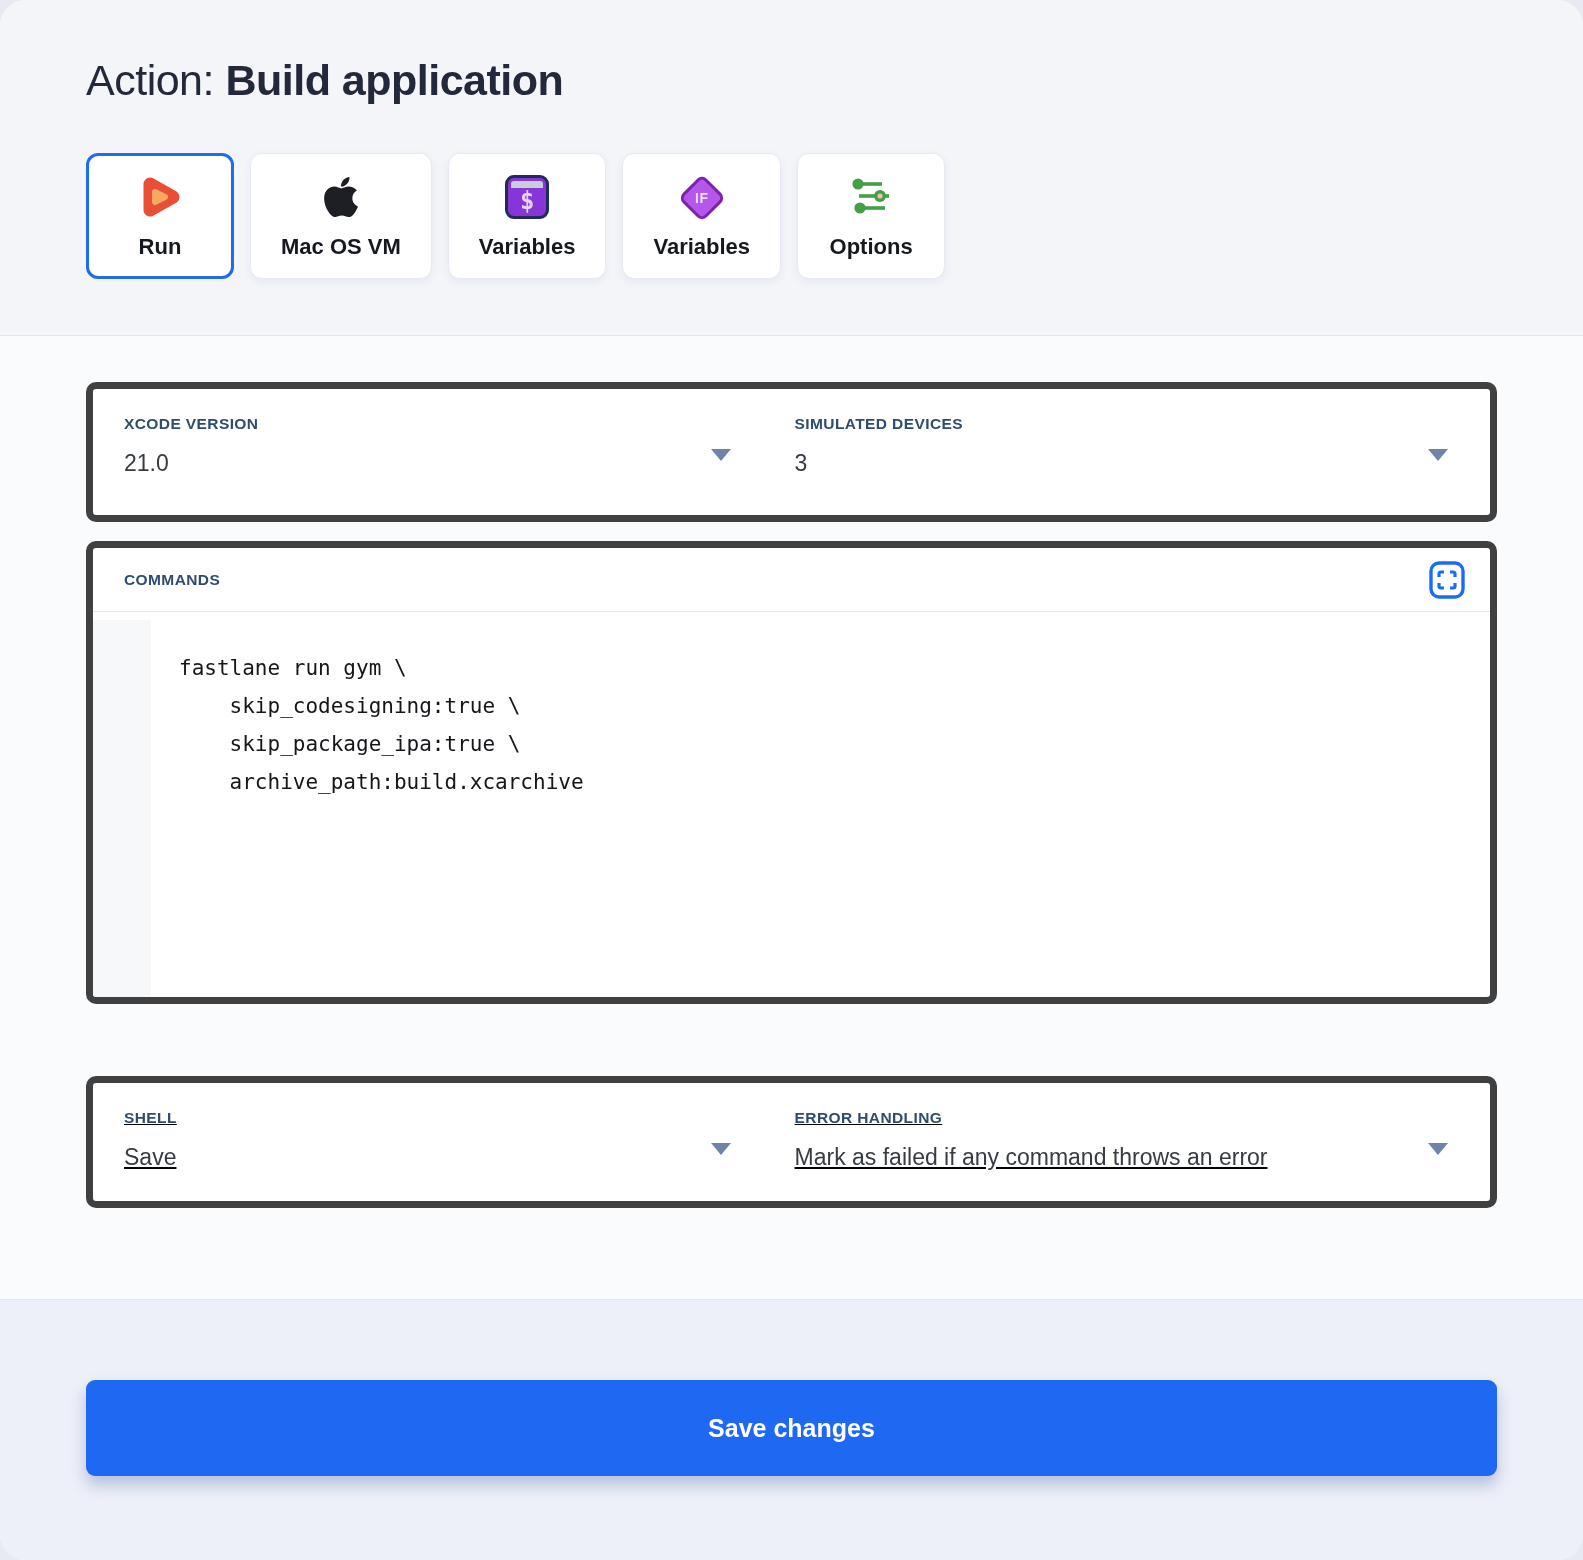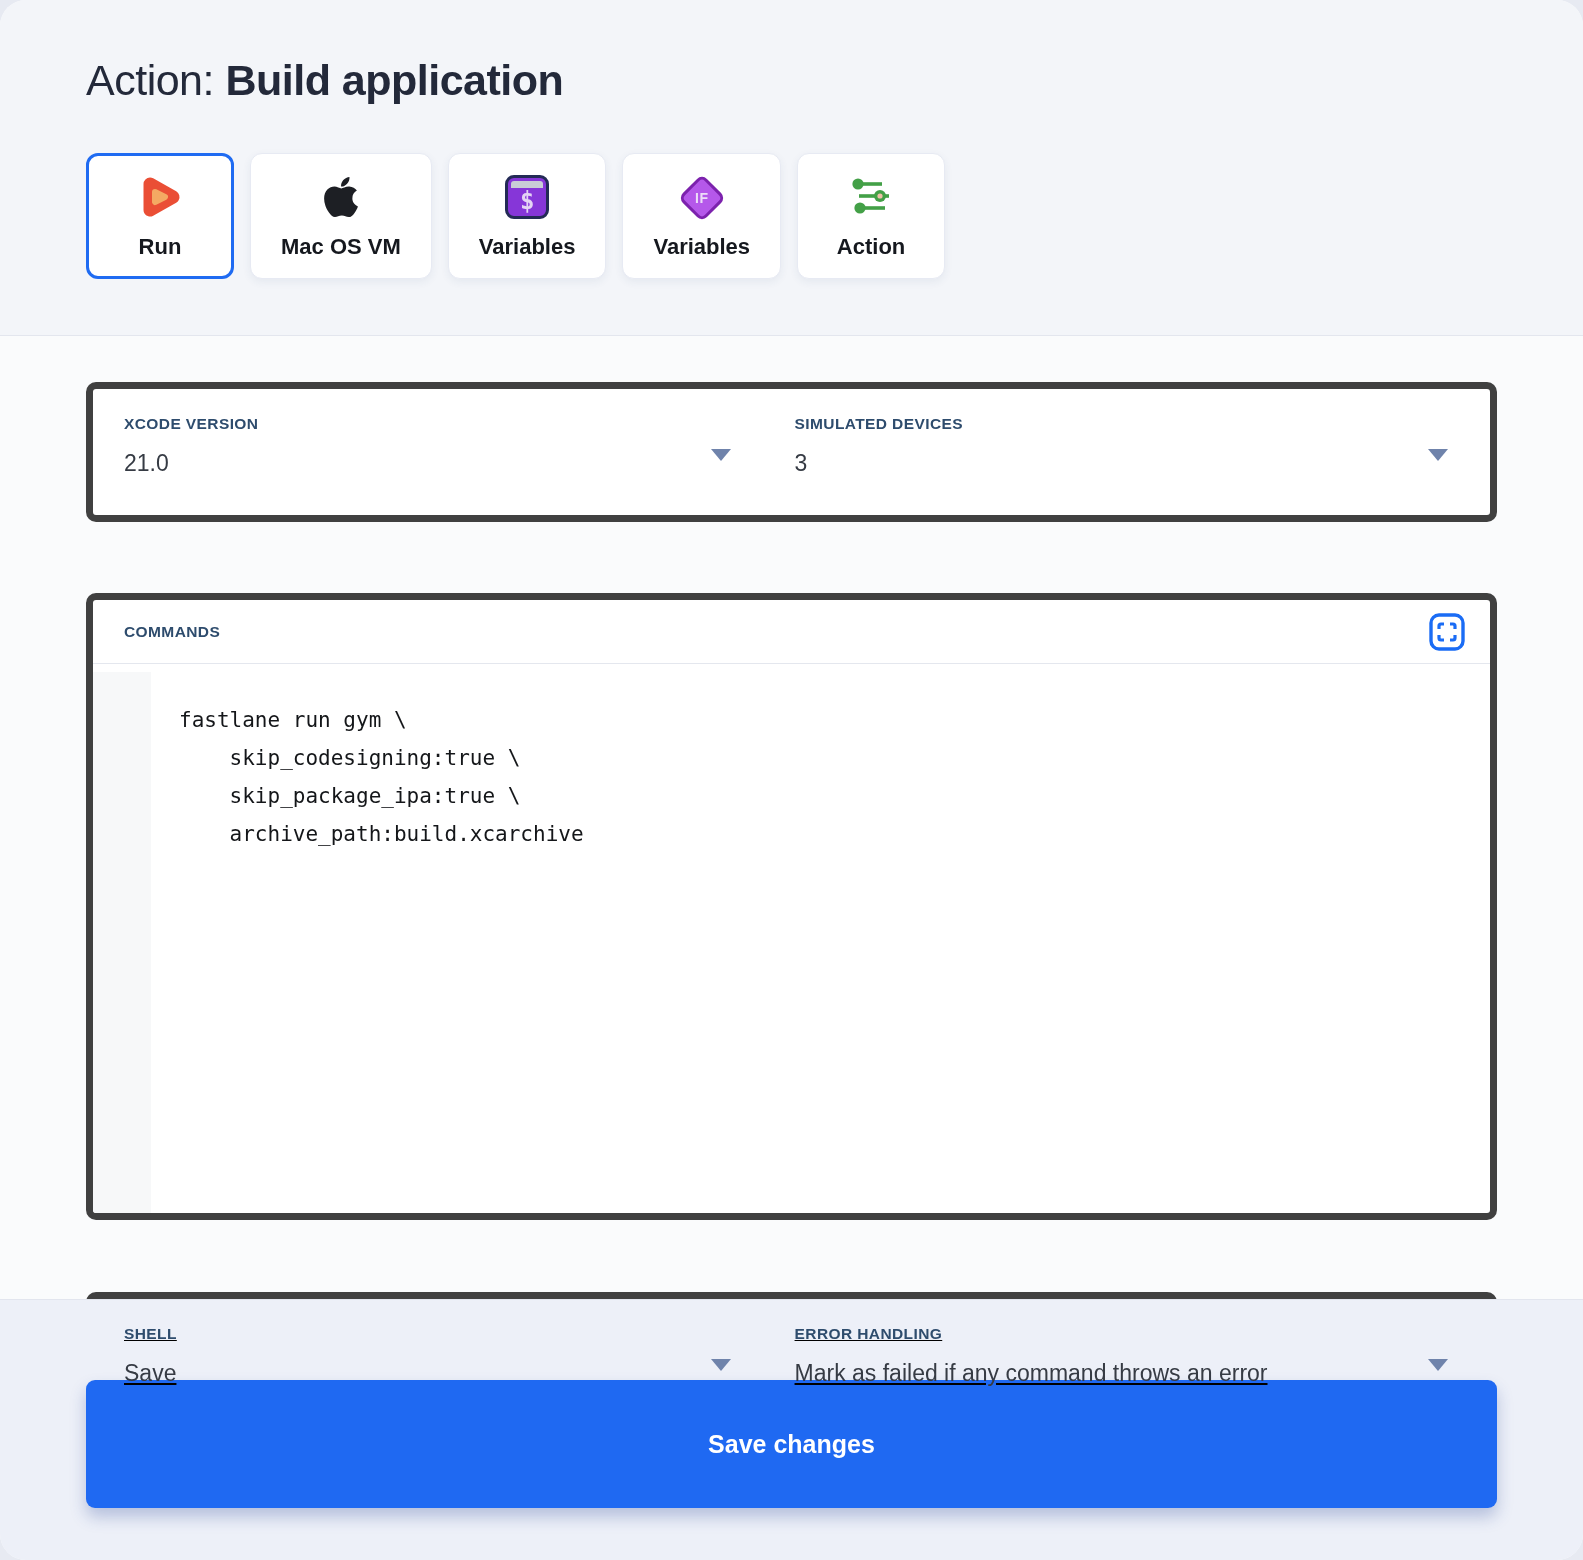--- a/index.html
+++ b/index.html
@@ -62,41 +62,41 @@
   .dd-arrow{
     position:absolute; right:40px; top:60px;
     width:0; height:0;
     border-left:10px solid transparent; border-right:10px solid transparent;
     border-top:12px solid #6f83ab;
   }
   .select-cell.right{ padding-left:16px; }
   .select-cell.right .dd-arrow{ right:42px; }
 
   
-  .card-commands{ margin-top:71px; height:627px; display:flex; flex-direction:column; overflow:hidden; }
+  .card-commands{ margin-top:19px; height:463px; display:flex; flex-direction:column; overflow:hidden; }
   .commands-header{
     height:64px; flex:0 0 64px; display:flex; align-items:center; justify-content:space-between;
     padding:0 24px 0 31px; border-bottom:1px solid #e4e7ee;
   }
   .expand-btn{ width:38px; height:38px; cursor:pointer; display:flex; }
   .commands-body{ flex:1; display:flex; }
   .code-gutter{ width:58px; background:#f7f8f9; }
   .code-area{
     flex:1; padding:29px 20px 20px 28px;
     font-family:"DejaVu Sans Mono","Liberation Mono", monospace;
     font-size:21px; line-height:38px; color:#141619; white-space:pre;
   }
 
   
   .card-shell{ margin-top:72px; height:132px;text-decoration:underline; }
 
   
   .footer-band{ flex:1; background:#edf0f8; border-top:1px solid #e2e5ee; padding:80px 86px 0; }
   .save-btn{
-    width:100%; height:128px; background:#1f69f2; border:none; border-radius:9px;
+    width:100%; height:96px; background:#1f69f2; border:none; border-radius:9px;
     color:#ffffff; font-family:"Liberation Sans", sans-serif; font-size:25px; font-weight:700;
     cursor:pointer; box-shadow:0 9px 16px rgba(40,70,150,0.28);
   }
 </style>
 </head>
 <body>
 
 <div class="window">
 
   <div class="header-band">
@@ -149,21 +149,21 @@
           <svg width="44" height="44" viewBox="0 0 44 44">
             <line x1="9" y1="9" x2="33" y2="9" stroke="#43a047" stroke-width="3.6"></line>
             <circle cx="9" cy="9" r="5.6" fill="#43a047"></circle>
             <line x1="10" y1="21" x2="40" y2="21" stroke="#43a047" stroke-width="3.6"></line>
             <circle cx="31" cy="21" r="6" fill="#43a047"></circle>
             <circle cx="31" cy="21" r="2.6" fill="#f0c0a8"></circle>
             <line x1="10" y1="33" x2="36" y2="33" stroke="#43a047" stroke-width="3.6"></line>
             <circle cx="11" cy="33" r="5.6" fill="#43a047"></circle>
           </svg>
         </span>
-        <span class="tab-label">Action</span>
+        <span class="tab-label">Options</span>
       </div>
 
     </div>
   </div>
 
   <div class="content-band">
 
     <div class="card dual-card card-xcode">
       <div class="select-cell">
         <div class="field-label">XCODE VERSION</div>

